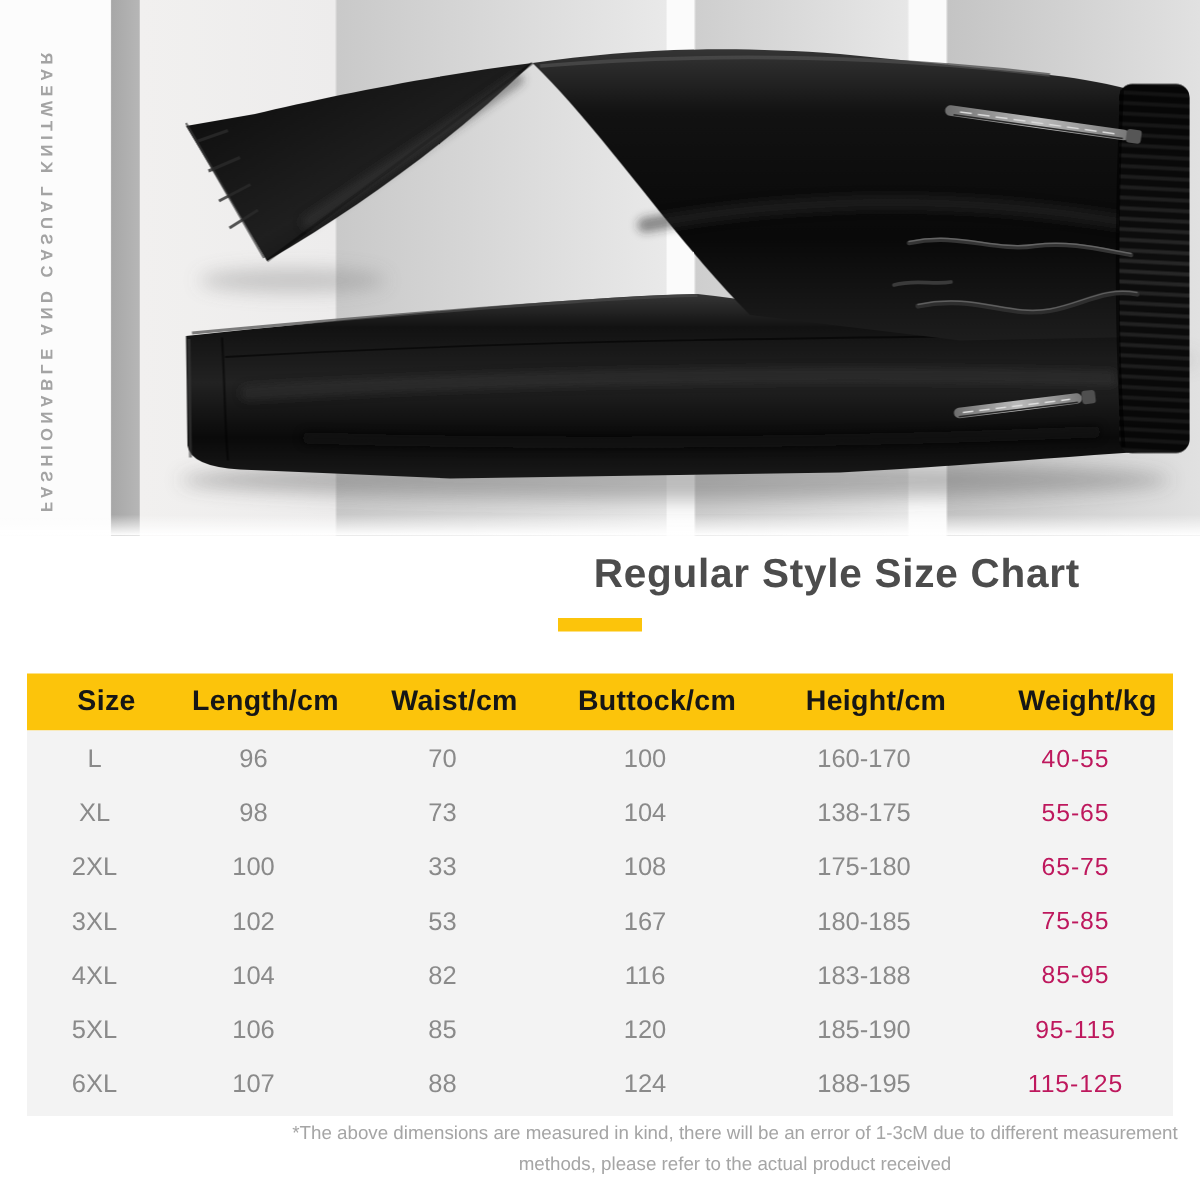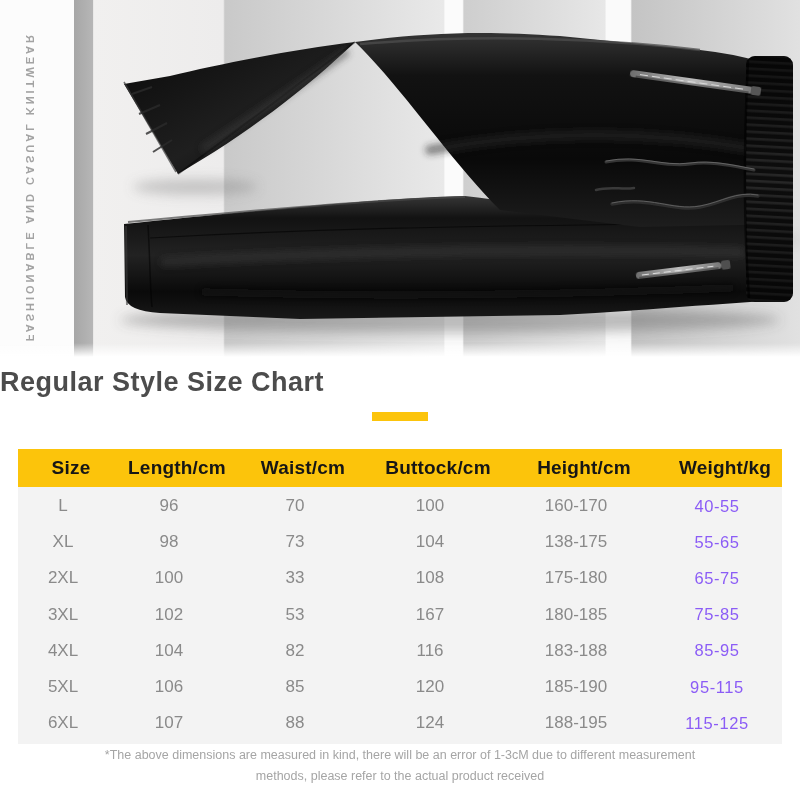--- a/index.html
+++ b/index.html
@@ -21,37 +21,37 @@
   }
   .photo::after { content:""; position:absolute; left:0; bottom:0; width:100%; height:14px;
     background:linear-gradient(180deg, rgba(255,255,255,0), #ffffff); }
   .wall-text { position:absolute; left:10px; top:42px; width:40px; height:290px;
     display:flex; align-items:center; justify-content:center; transform:scaleX(-1); }
   .wall-text span { writing-mode:vertical-rl; transform:rotate(180deg);
     font-size:11px; font-weight:700; letter-spacing:3px; color:#a3a3a3; white-space:nowrap; }
   .pants-svg { position:absolute; left:0; top:0; }
 
   
-  .title-wrap { position:absolute; left:0; top:367px; width:720px; text-align:left; }
+  .title-wrap { position:absolute; left:0; top:367px; width:720px; text-align:right; }
   .page-title { font-size:27px; font-weight:700; color:#4c4c4c; letter-spacing:0.5px; }
   .title-underline { position:absolute; left:372px; top:412px; width:56px; height:9px;
     background:var(--accent,#fcc40b); }
 
   
   .size-table { position:absolute; left:18px; top:449px; width:764px; }
   .grid6 { display:grid; grid-template-columns:90px 122px 130px 140px 152px 130px; }
   .thead-row { background:var(--accent,#fcc40b); height:38px; align-items:center; }
   .th { text-align:center; font-size:19px; font-weight:700; color:#161616; letter-spacing:0.2px;padding-left:16px; }
   .tbody { background:#f3f3f3; padding-top:1px; padding-bottom:3px; }
   .tr { height:36.2px; align-items:center; }
   .td { text-align:center; font-size:17px; color:#8a8a8a; }
-  .td:nth-child(6) { font-size:16.5px; letter-spacing:0.6px; color:#8b5cf6; }
-
-  
-  .footnote { position:absolute; left:0; top:745px; width:800px; display:flex; justify-content:center; }
+  .td:nth-child(6) { font-size:16.5px; letter-spacing:0.6px; color:#be185d; }
+
+  
+  .footnote { position:absolute; left:0; top:745px; width:800px; display:flex; justify-content:flex-end; }
   .footnote p { max-width:620px; text-align:center; font-size:12.5px; line-height:1.65; color:#a5a5a5; }
 </style>
 </head>
 <body>
 
 <div class="stage">
 
   <div class="photo">
     <div class="wall-text">
       <span>FASHIONABLE AND CASUAL KNITWEAR</span>

